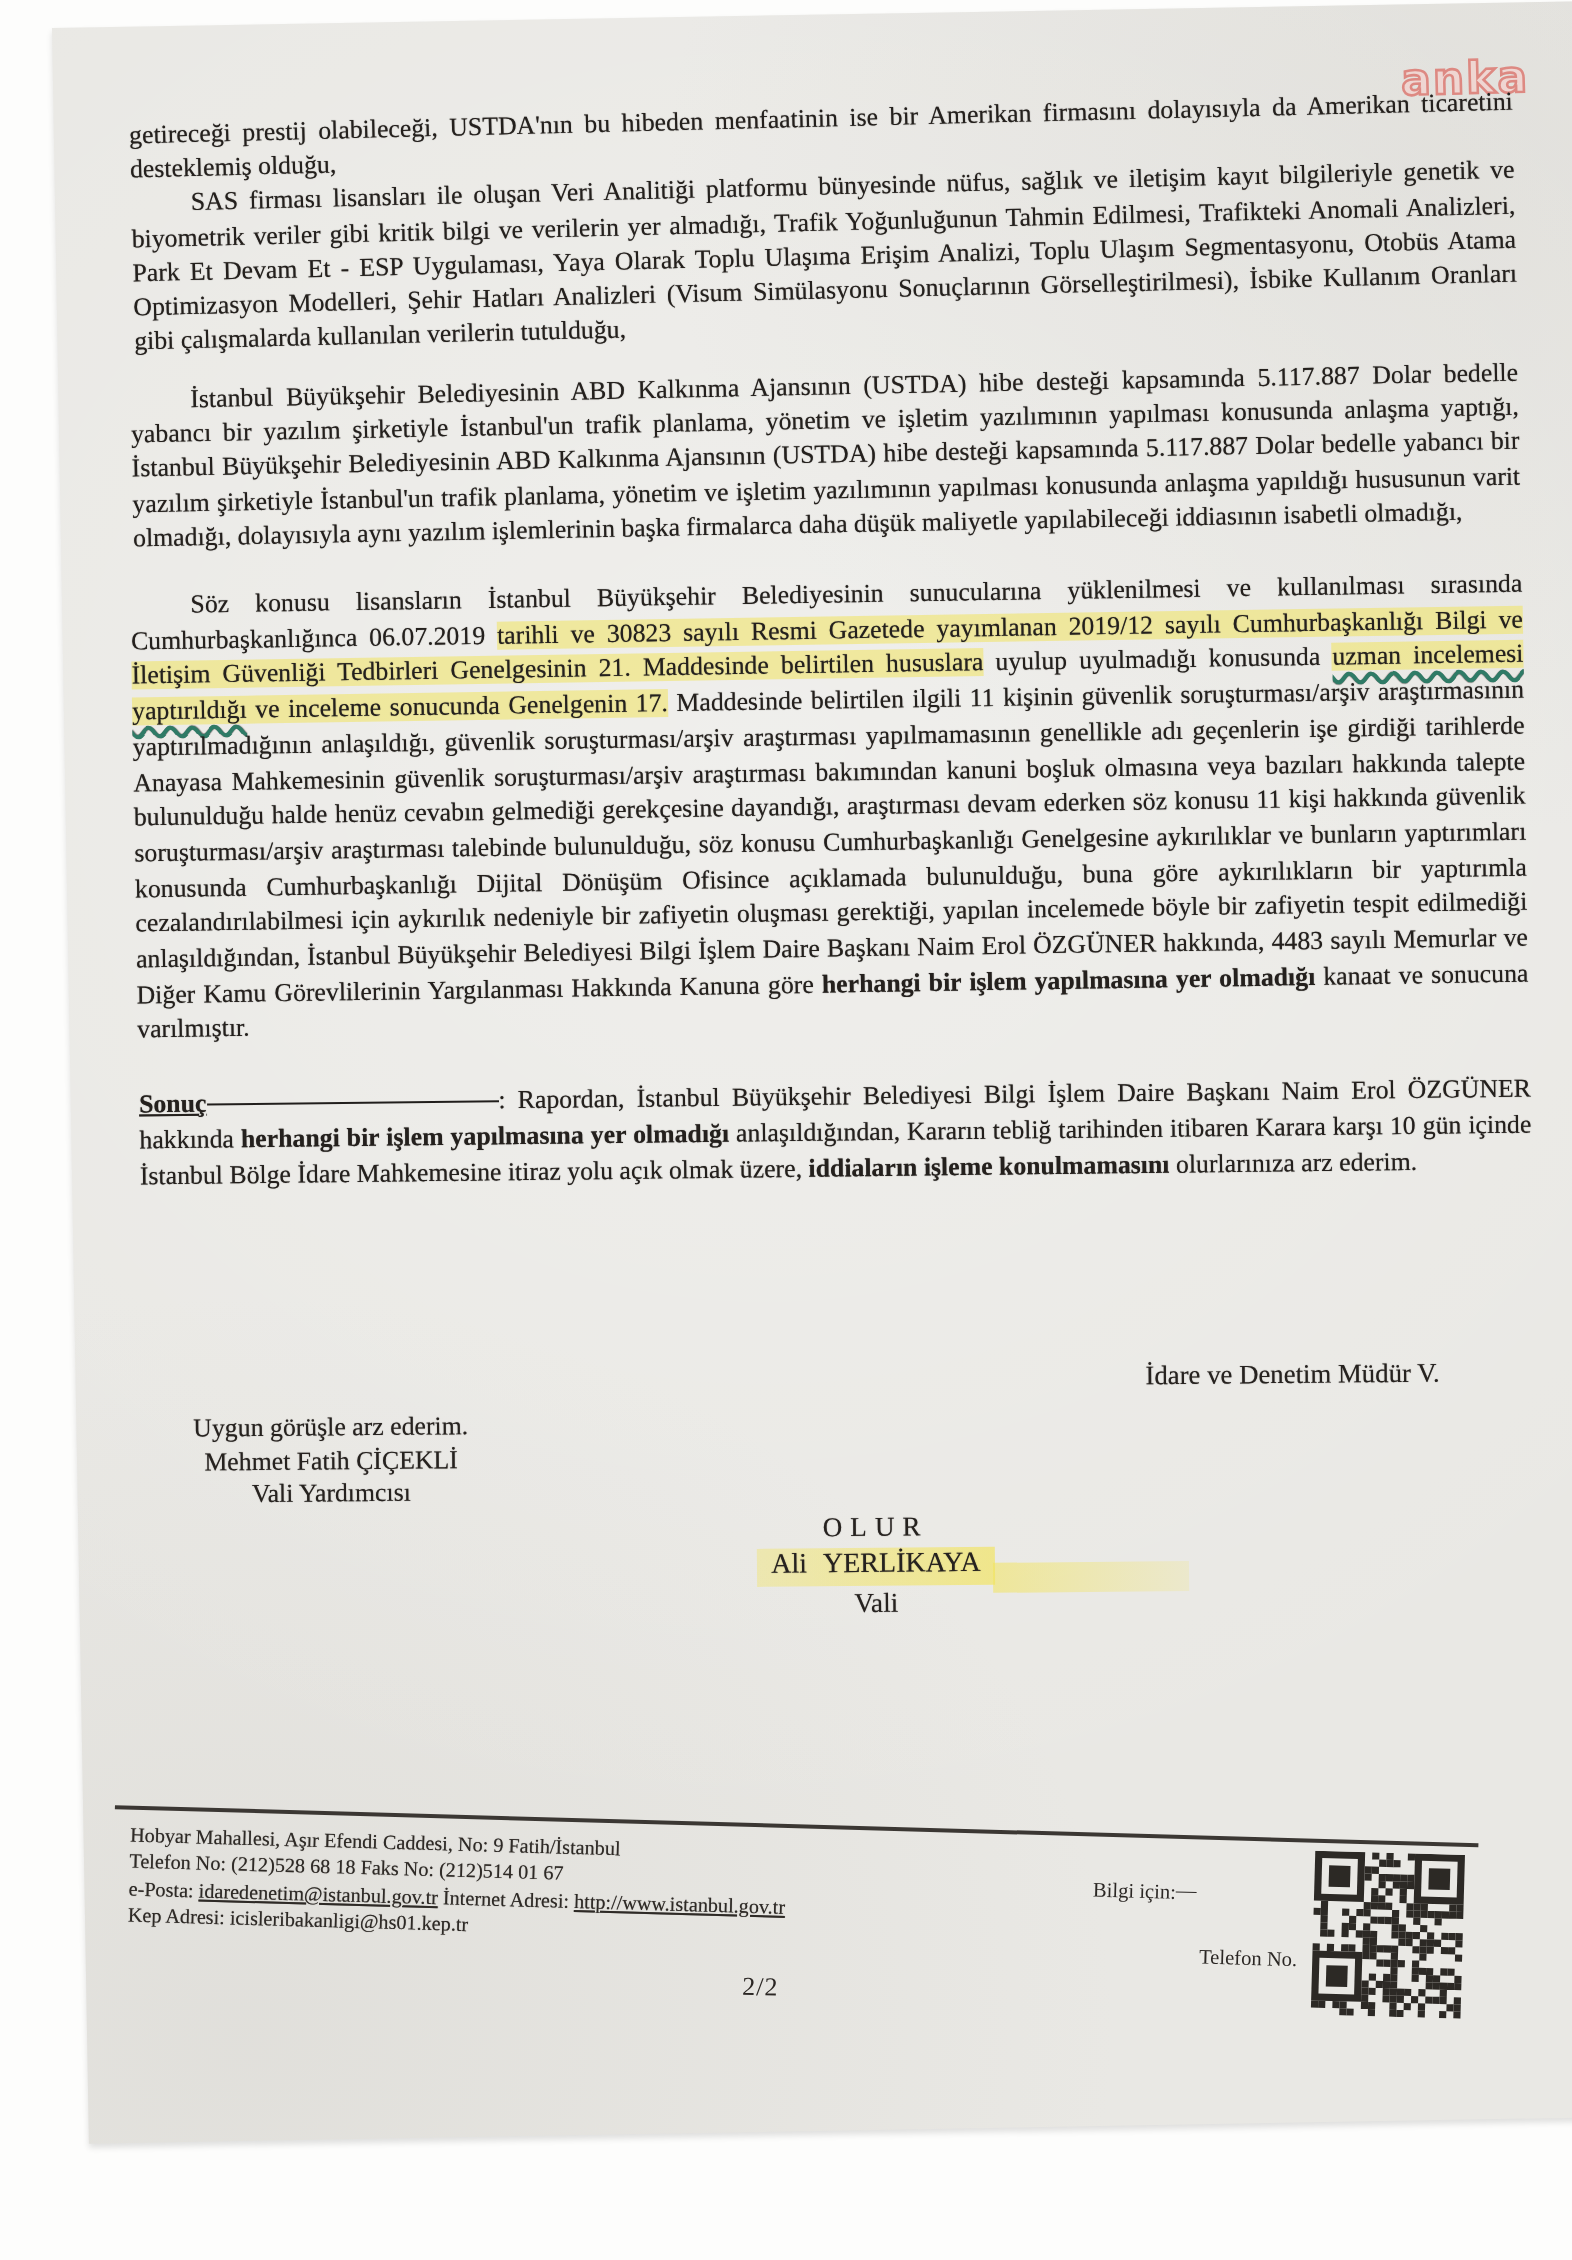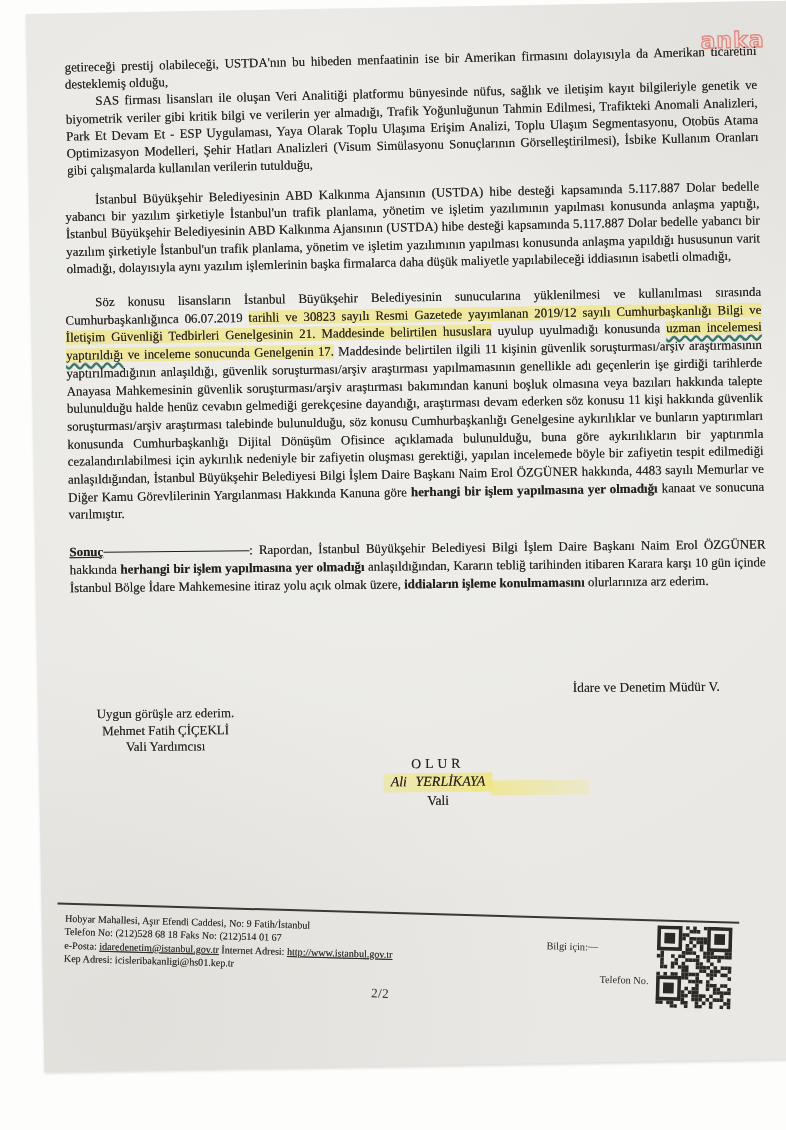--- a/index.html
+++ b/index.html
@@ -31,21 +31,21 @@
   #blk-sonuc .para{line-height:18.2px;}
   #blk-right-sign{left:34px;top:674px;width:648px;text-align:right;transform:rotate(0.5deg);
     font-size:13.4px;color:#26221f;text-shadow:0 0 0.5px rgba(36,32,29,0.6);}
   #blk-left-sign{left:18px;top:694px;width:218px;text-align:center;transform:rotate(0.5deg);
     font-size:12.9px;line-height:16.6px;color:#26221f;text-shadow:0 0 0.5px rgba(36,32,29,0.6);}
   #blk-approval{left:296px;top:748px;width:205px;text-align:center;transform:rotate(0.5deg);
     font-size:13.6px;line-height:17.8px;color:#26221f;text-shadow:0 0 0.5px rgba(36,32,29,0.6);}
   .olur{letter-spacing:4px;}
   .approval-name{display:inline-block;position:relative;font-size:14px;word-spacing:5px;
     background:linear-gradient(90deg, rgba(242,228,92,0.38), rgba(242,228,92,0.66));
-    padding:0 7px 1px 7px;font-style:italic;}
+    padding:0 7px 1px 7px;}
   .approval-name::after{content:"";position:absolute;left:99%;top:45%;width:98px;height:78%;
     background:linear-gradient(90deg, rgba(242,228,92,0.55), rgba(242,228,92,0.18));}
   .hl{background:rgba(240,227,95,0.55);}
   .b{font-weight:bold;}
   .u{text-decoration:underline;text-decoration-thickness:1.2px;}
   .wavy{text-decoration-line:underline;text-decoration-style:wavy;
     text-decoration-color:#2f7b66;text-decoration-thickness:1.6px;text-underline-offset:3px;}
   .hl.wavy{background:rgba(240,227,95,0.55);}
   .pad-u{display:inline-block;width:146px;height:1px;border-bottom:1.5px solid #211e1c;
     transform:translateY(-3px);}

